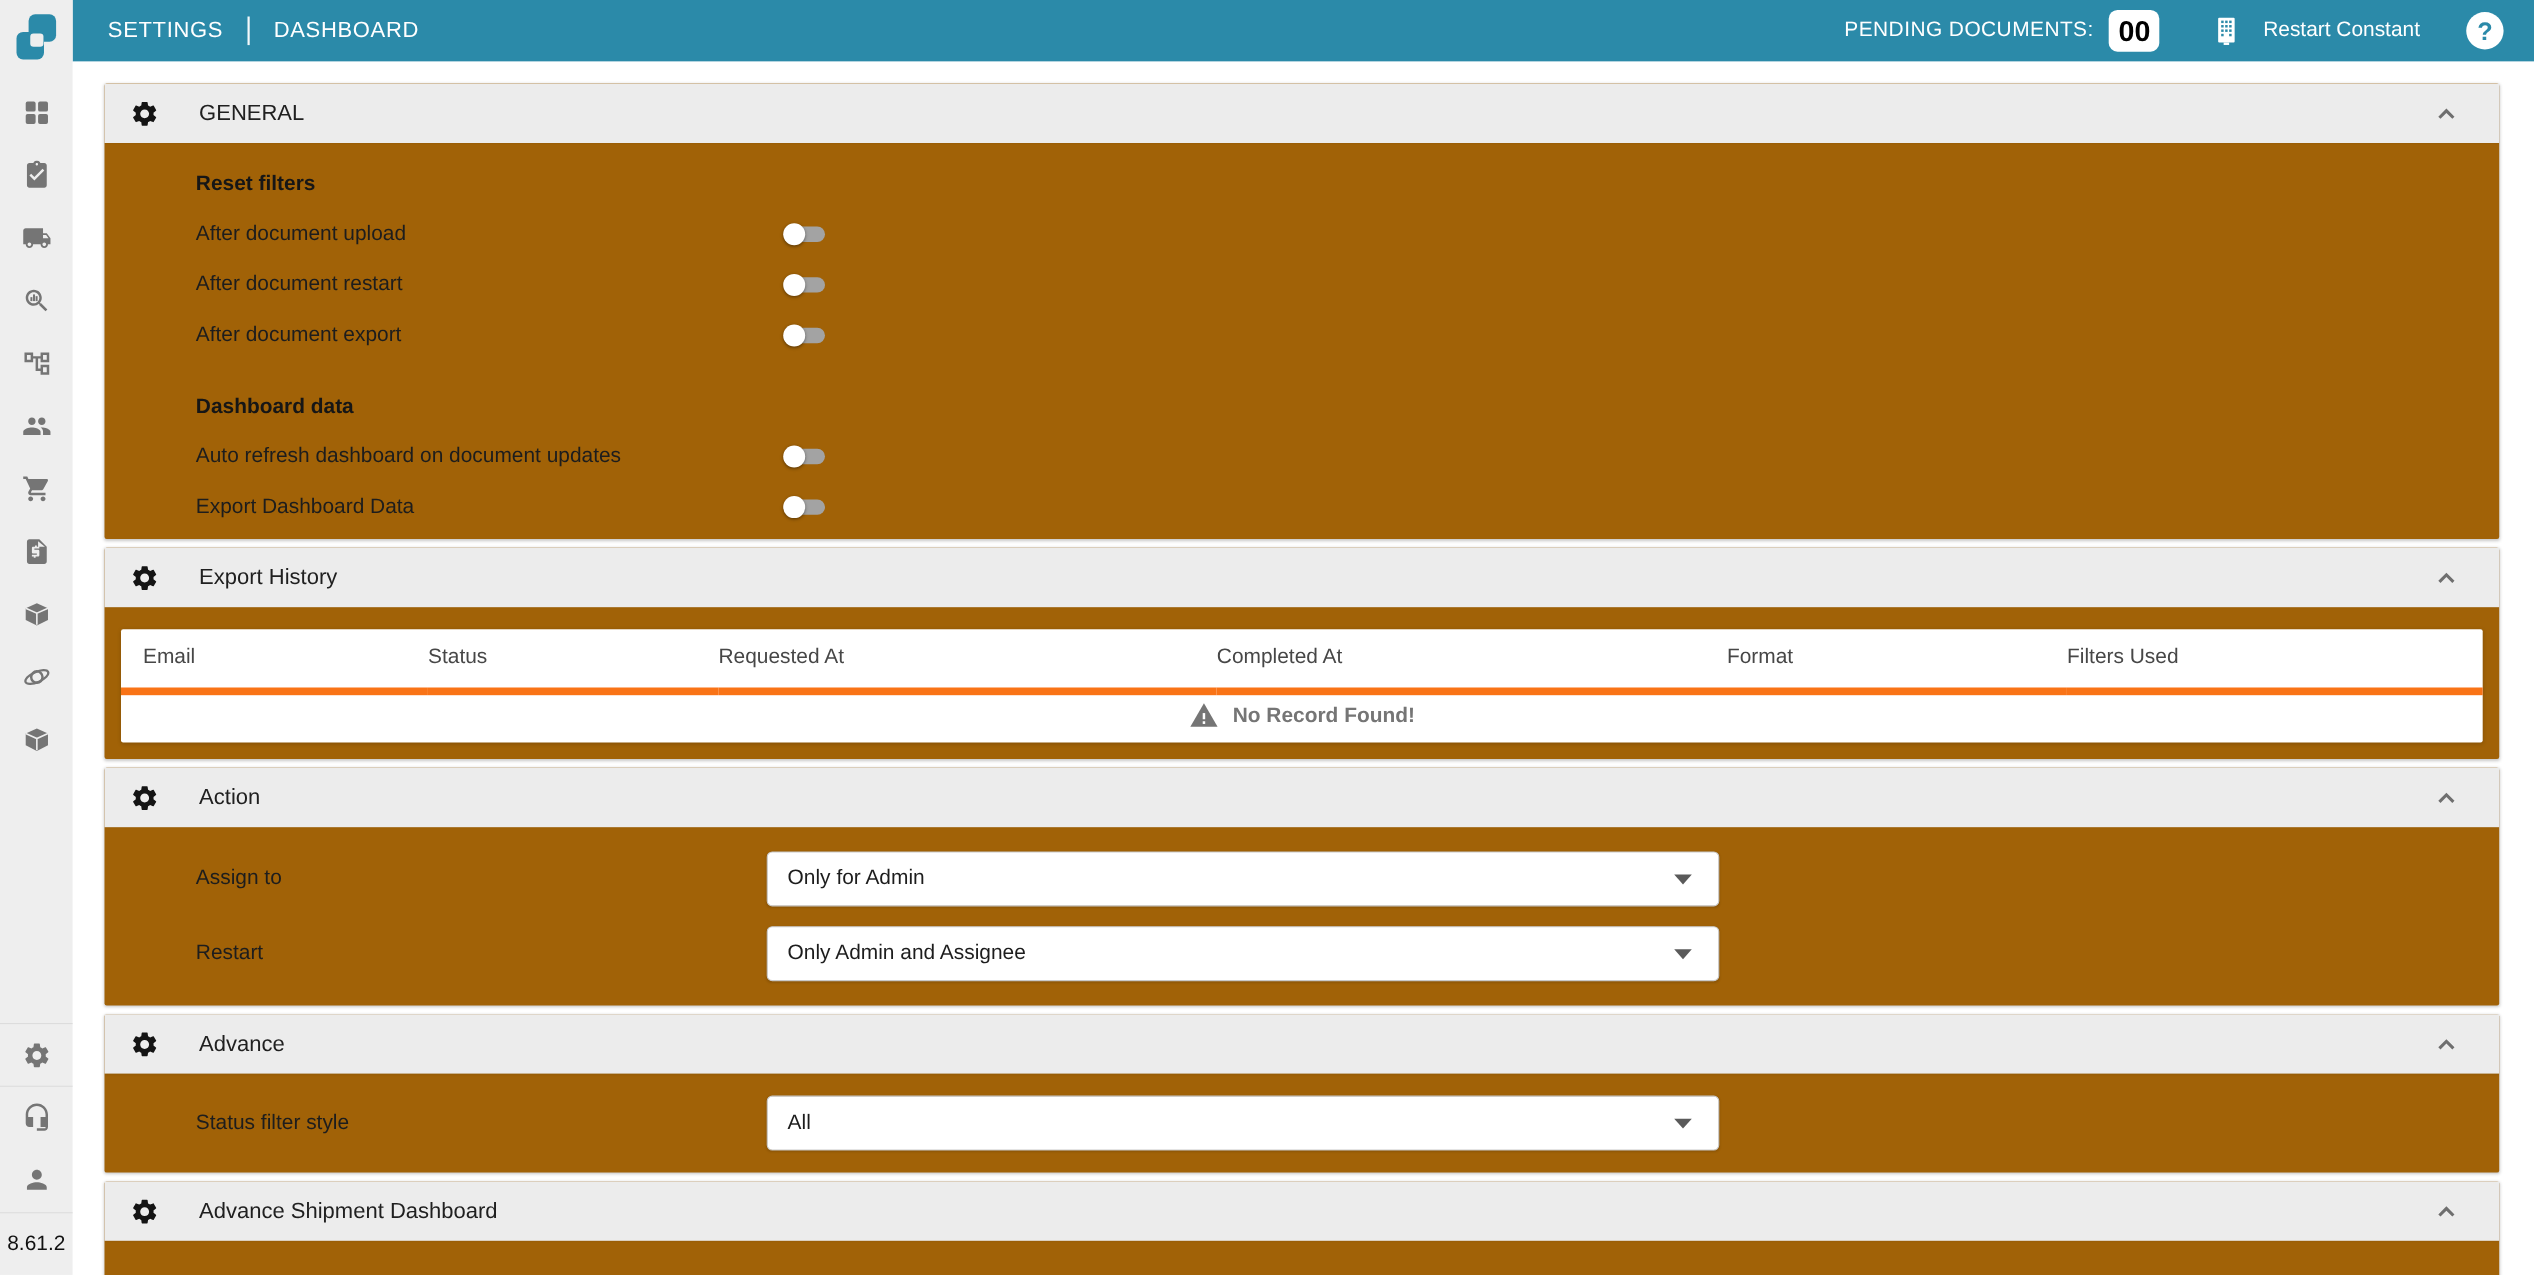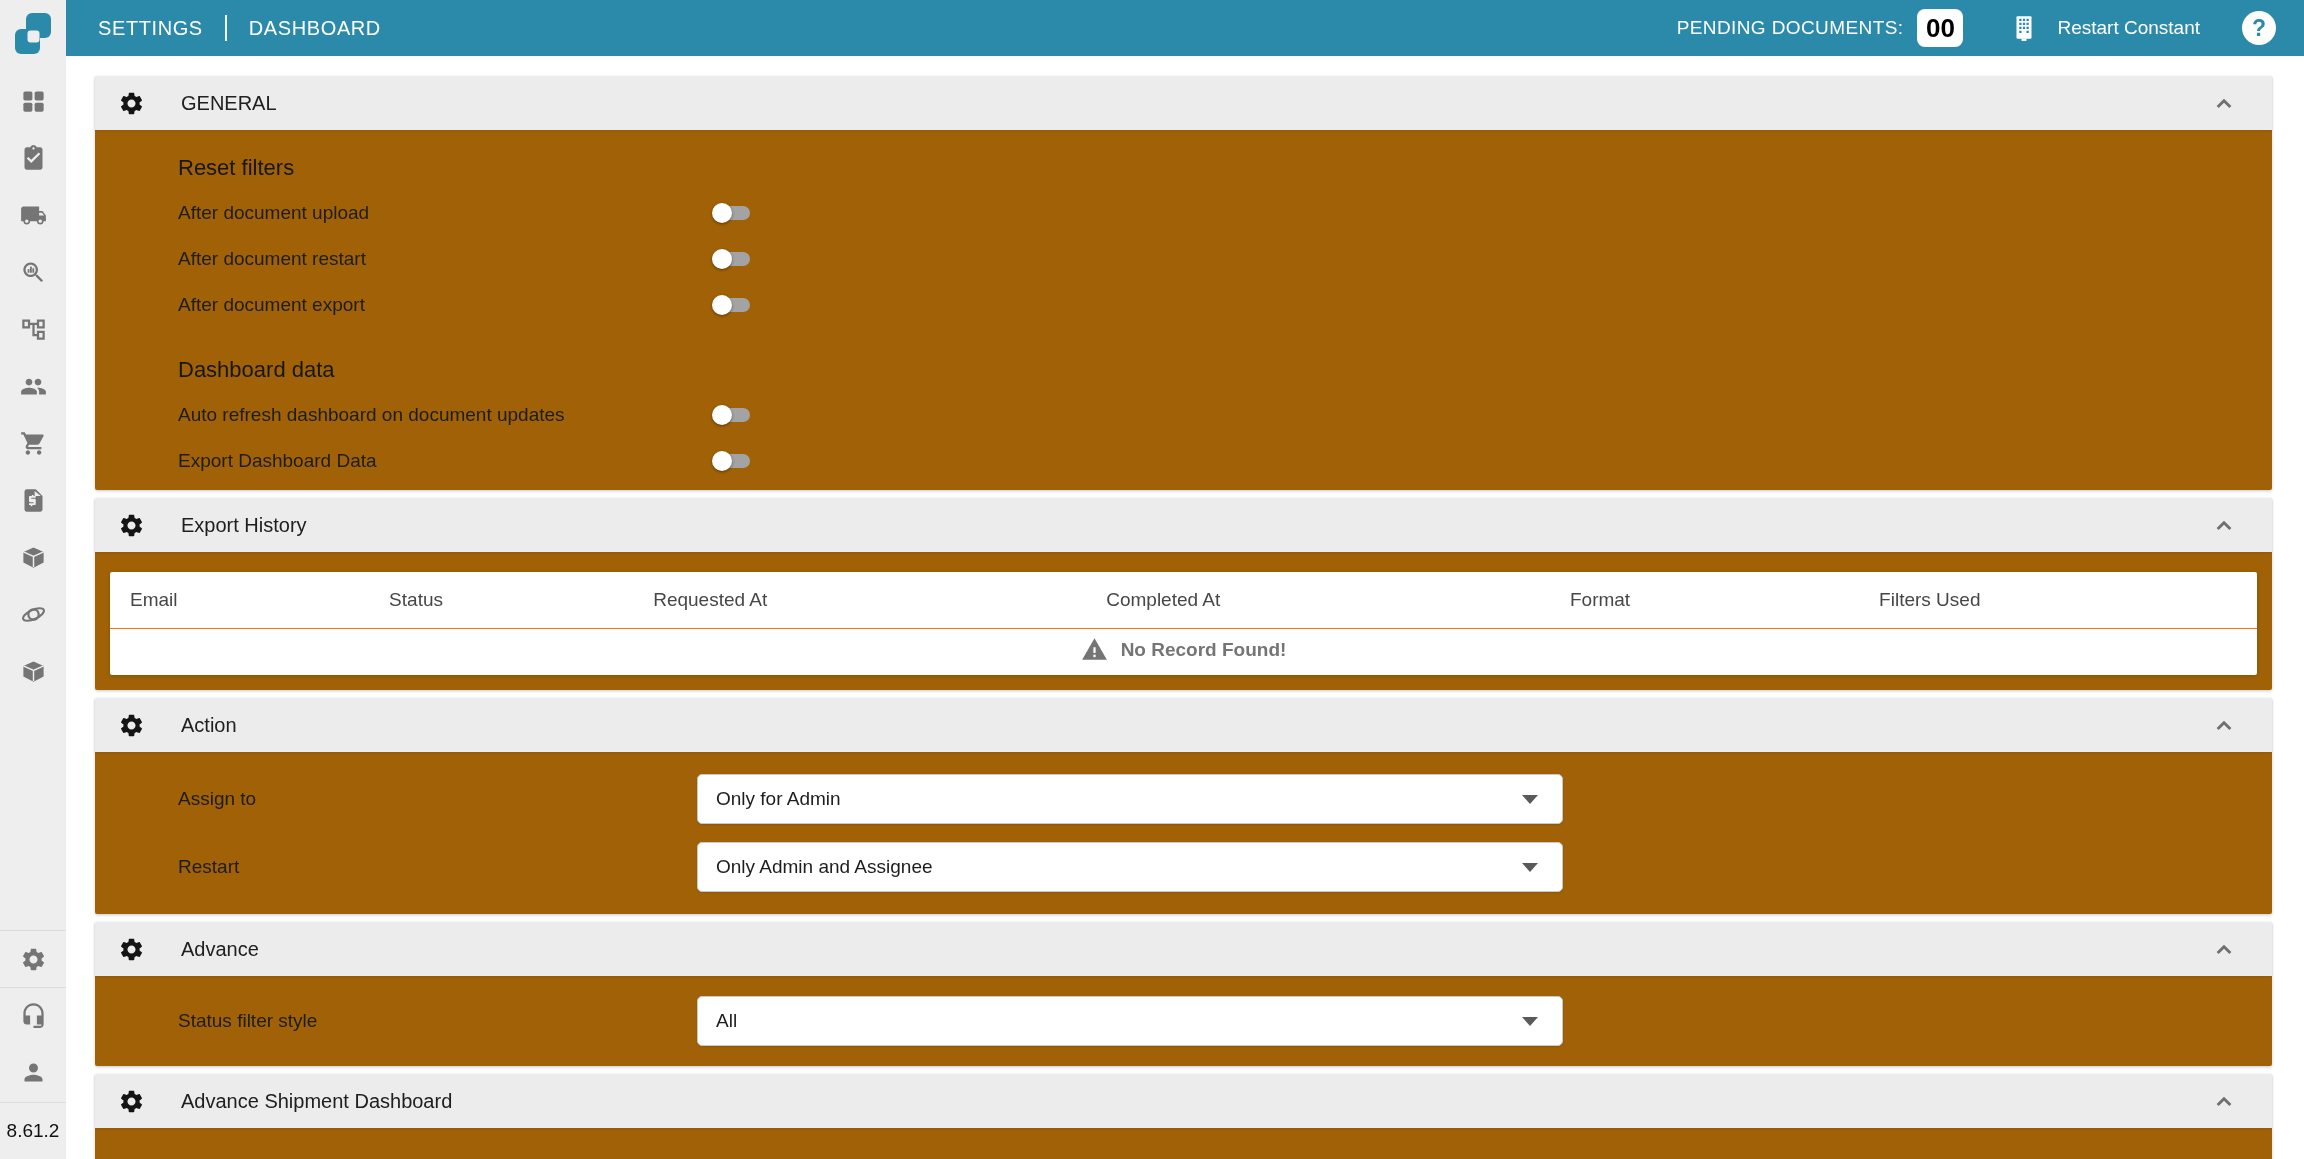--- a/index.html
+++ b/index.html
@@ -43,37 +43,37 @@
     box-shadow:0 1px 3px rgba(0,0,0,.22); }
   .sec-header { height:54px; background:#ececec; display:flex; align-items:center;
     padding:0 34px 0 23px; cursor:pointer; box-shadow:0 1px 2px rgba(0,0,0,.10); }
   .sec-header svg.gear { width:27px; height:27px; fill:#141414; }
   .sec-title { margin-left:36px; font-size:20px; color:#202020; }
   .sec-chevron { margin-left:auto; display:flex; cursor:pointer; }
   .sec-chevron svg { width:28px; height:28px; fill:#6f6f6f; }
 
   
   .general-body { padding:16px 0 6px 83px; }
-  .group-heading { height:44px; display:flex; align-items:center; font-weight:normal;
-    font-size:22px; color:#161616; }
+  .group-heading { height:44px; display:flex; align-items:center; font-weight:bold;
+    font-size:19px; color:#161616; }
   .toggle-row { height:46px; display:flex; align-items:center; }
   .toggle-label { flex:0 0 534px; font-size:19px; }
   .mt { margin-top:20px; }
   .switch { position:relative; width:38px; height:20px; cursor:pointer; display:inline-block; }
   .switch .track { position:absolute; left:2px; top:3px; width:36px; height:14px;
     border-radius:7px; background:#a3a3a3; }
   .switch .thumb { position:absolute; left:0; top:0; width:20px; height:20px; border-radius:50%;
     background:#fff; box-shadow:0 1px 3px rgba(0,0,0,.45); }
 
   
   .eh-body { padding:20px 15px 15px 15px; }
   .table-card { background:#fff; border-radius:2px; box-shadow:0 1px 4px rgba(0,0,0,.18); }
   table { width:100%; border-collapse:collapse; }
   thead th { height:56px; font-size:19px; font-weight:500; color:#474747; text-align:left;
-    border-bottom:1px solid #f97316; }
+    border-bottom:7px solid #f97316; }
   thead th:first-child { padding-left:20px; }
   tbody td { height:47px; }
   .empty-cell { text-align:center; }
   .empty-wrap { display:inline-flex; align-items:center; gap:13px; color:#757575;
     font-weight:bold; font-size:19px; }
   .empty-wrap svg { width:27px; height:27px; }
 
   
   .action-body { padding:22px 0 22px 83px; }
   .filters-body { padding:20px 0 20px 83px; }

